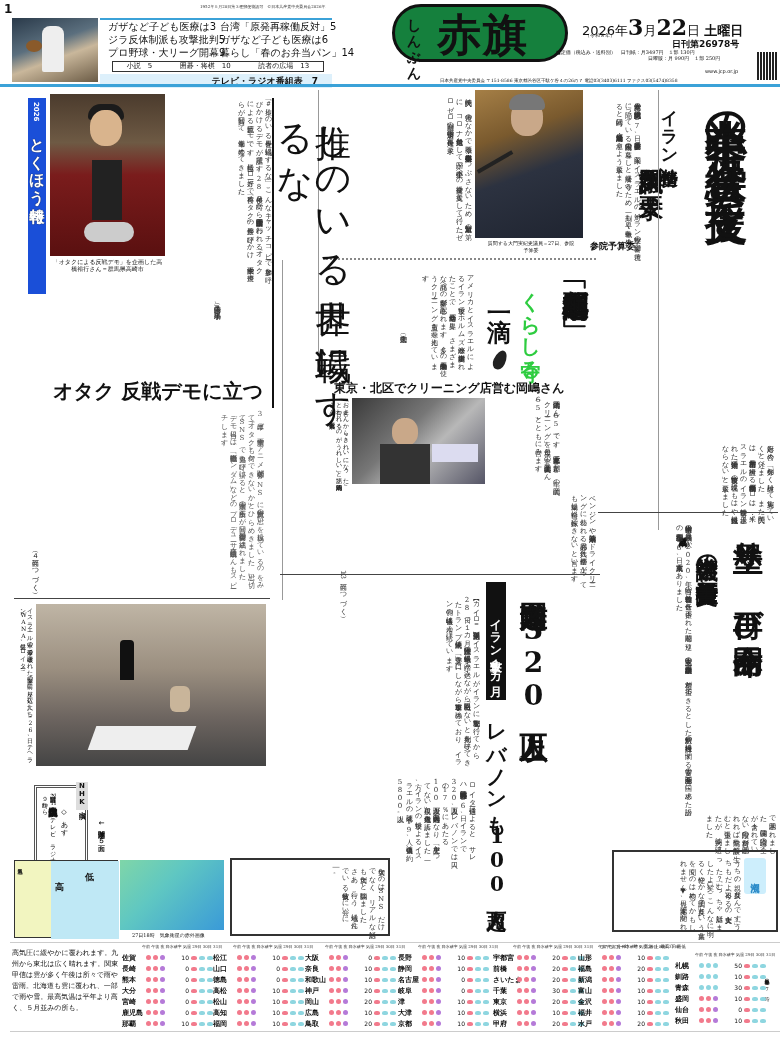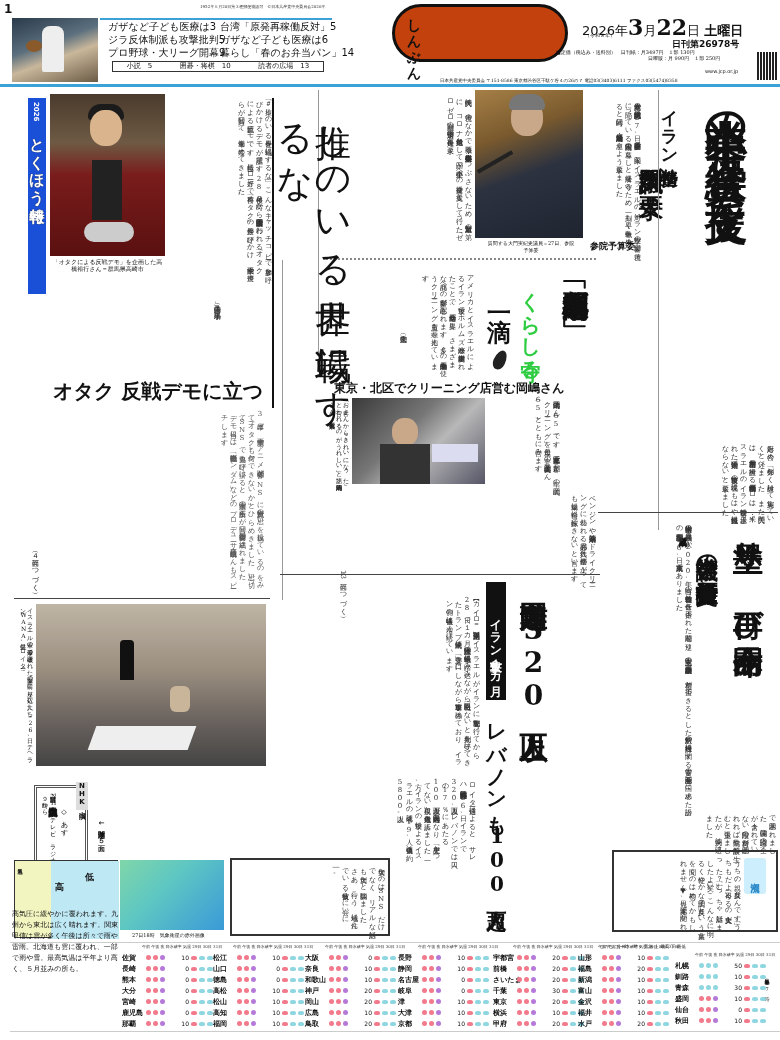--- a/index.html
+++ b/index.html
@@ -13,21 +13,21 @@
 .hdr-photo .pl{position:absolute;left:30px;top:8px;width:22px;height:46px;background:#eee;border-radius:8px 8px 2px 2px}
 .hdr-photo .gl{position:absolute;left:14px;top:22px;width:16px;height:12px;background:#8a5a2a;border-radius:50%}
 .index{left:100px;top:18px;width:232px;height:66px;background:#fff;border-top:2px solid #3ba2d8}
 .index .row{display:flex;font-size:10px;height:13px;line-height:13px;white-space:nowrap}
 .index .row span{display:inline-block}
 .index .it{width:112px;display:flex;justify-content:space-between;padding:0 6px 0 8px}
 .index .it b{font-weight:normal;font-family:"DejaVu Sans",sans-serif}
 .index .minor{margin:2px 8px 0 12px;border:1px solid #333;height:11px;font-size:7px;line-height:9px;display:flex;justify-content:space-around;font-family:"DejaVu Sans",sans-serif}
 .index .tv{background:#ddf0fb;height:14px;margin-top:2px;font:bold 9px/14px "DejaVu Sans",sans-serif;text-align:right;padding-right:14px}
 .hdr-note{left:200px;top:4px;font-size:4px;color:#333}
-.logo{left:392px;top:4px;width:176px;height:58px;border:3px solid #111;border-radius:29px;background:#c2410c}
+.logo{left:392px;top:4px;width:176px;height:58px;border:3px solid #111;border-radius:29px;background:#15803d}
 .logo .small{position:absolute;left:12px;top:10px;font:bold 14px/16px "DejaVu Sans",sans-serif;width:26px}
 .logo .big{position:absolute;left:42px;top:2px;font:bold 44px/52px "DejaVu Serif",serif;letter-spacing:2px}
 .dateline{left:582px;top:14px;font:13px "DejaVu Sans",sans-serif;white-space:nowrap}
 .dateline .big{font:bold 22px "DejaVu Serif",serif}
 .era{left:585px;top:32px;font-size:5px}
 .issue{left:672px;top:38px;font:bold 9px "DejaVu Sans",sans-serif}
 .price{left:556px;top:49px;font-size:5px;line-height:6px;width:190px}
 .url{left:705px;top:68px;font:5px "DejaVu Sans",sans-serif}
 .qr{left:757px;top:52px;width:20px;height:28px;background:repeating-linear-gradient(90deg,#222 0 2px,#fff 2px 3px),#222}
 .addr{left:440px;top:78px;font-size:4.5px;white-space:nowrap}
@@ -73,21 +73,21 @@
 .nhk-lab{left:76px;top:782px;width:12px;height:28px;background:#ddd;font:bold 7px/12px "DejaVu Sans",sans-serif}
 .wmap{left:14px;top:860px;width:104px;height:78px;background:#f2f5c0;border:1px solid #333}
 .wmap .sea{position:absolute;left:36px;top:0;width:68px;height:78px;background:#bfe8f5}
 .sat{left:120px;top:860px;width:104px;height:70px;background:linear-gradient(135deg,#7fd6a8 0%,#5fc7c2 40%,#3a9ad8 100%)}
 .sat-cap{left:132px;top:932px;font-size:5px}
 .choryu{left:692px;top:858px;width:26px;height:22px;background:#cdeefc;color:#2a8ac8;font:bold 9px "DejaVu Sans",sans-serif;border-radius:3px}
 .choryu-box{left:612px;top:850px;width:166px;height:82px;border:2px solid #333}
 .column-box{left:230px;top:858px;width:160px;height:78px;border:2px solid #333}
 
 .wx{left:10px;top:942px;width:770px;height:90px;border-top:1px solid #ccc;border-bottom:1px solid #ccc}
-.wx-summary{left:12px;top:909px;width:110px;font-size:7px;line-height:11px}
+.wx-summary{left:12px;top:948px;width:110px;font-size:7px;line-height:11px}
 .wx-block{position:absolute;top:944px;font-size:6px}
 .wx-block .hd{font-size:4px;color:#333;height:8px;padding-left:20px}
 .wx-block .r{height:11px;display:flex;align-items:center;gap:2px;white-space:nowrap}
 .wx-block .c{width:22px;font:bold 7px "DejaVu Sans",sans-serif}
 .dot{display:inline-block;width:5px;height:5px;border-radius:50%}
 .sun{background:#f27a8c}
 .cl{background:#8ed6e0}
 .mx{background:#b57ad8}
 .num{font:6px "DejaVu Sans",sans-serif;width:22px;text-align:right}
 .dot2{display:inline-block;width:6px;height:4px;border-radius:40%}
@@ -118,24 +118,26 @@
   </div>
   <div class="row">
     <span class="it"><span>プロ野球・大リーグ開幕</span><b>9</b></span>
     <span class="it"><span>暮らし「春のお弁当パン」</span><b>14</b></span>
   </div>
   <div class="minor">
     <span>小説　5</span>
     <span>囲碁・将棋　10</span>
     <span>読者の広場　13</span>
   </div>
+  <div class="tv">テレビ・ラジオ番組表　7</div>
 </div>
 
 <div class="abs logo">
   <span class="small">しんぶん</span>
+  <span class="big">赤旗</span>
 </div>
 
 <div class="abs dateline">
   <span>2026年</span><span class="big">3</span><span>月</span><span class="big">22</span><span>日</span>&nbsp;<b>土曜日</b>
 </div>
 <div class="abs era">（令和８年）</div>
 <div class="abs issue">日刊第26978号</div>
 <div class="abs price">
   <div>■定価（税込み・送料別）　日刊紙：月3497円　１部 130円</div>
   <div style="padding-left:92px">日曜版：月 990円　１部 250円</div>

